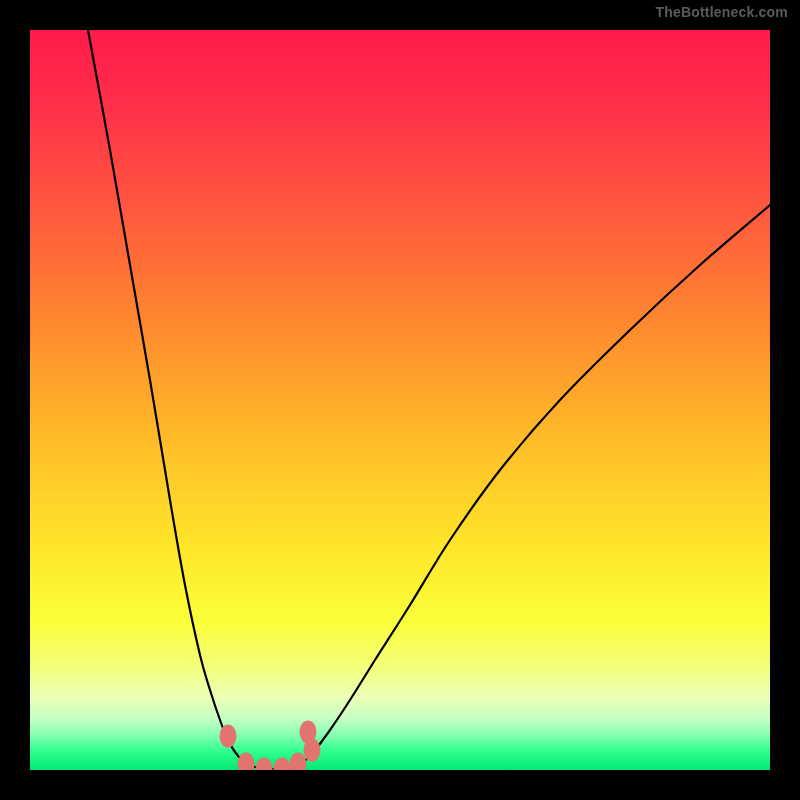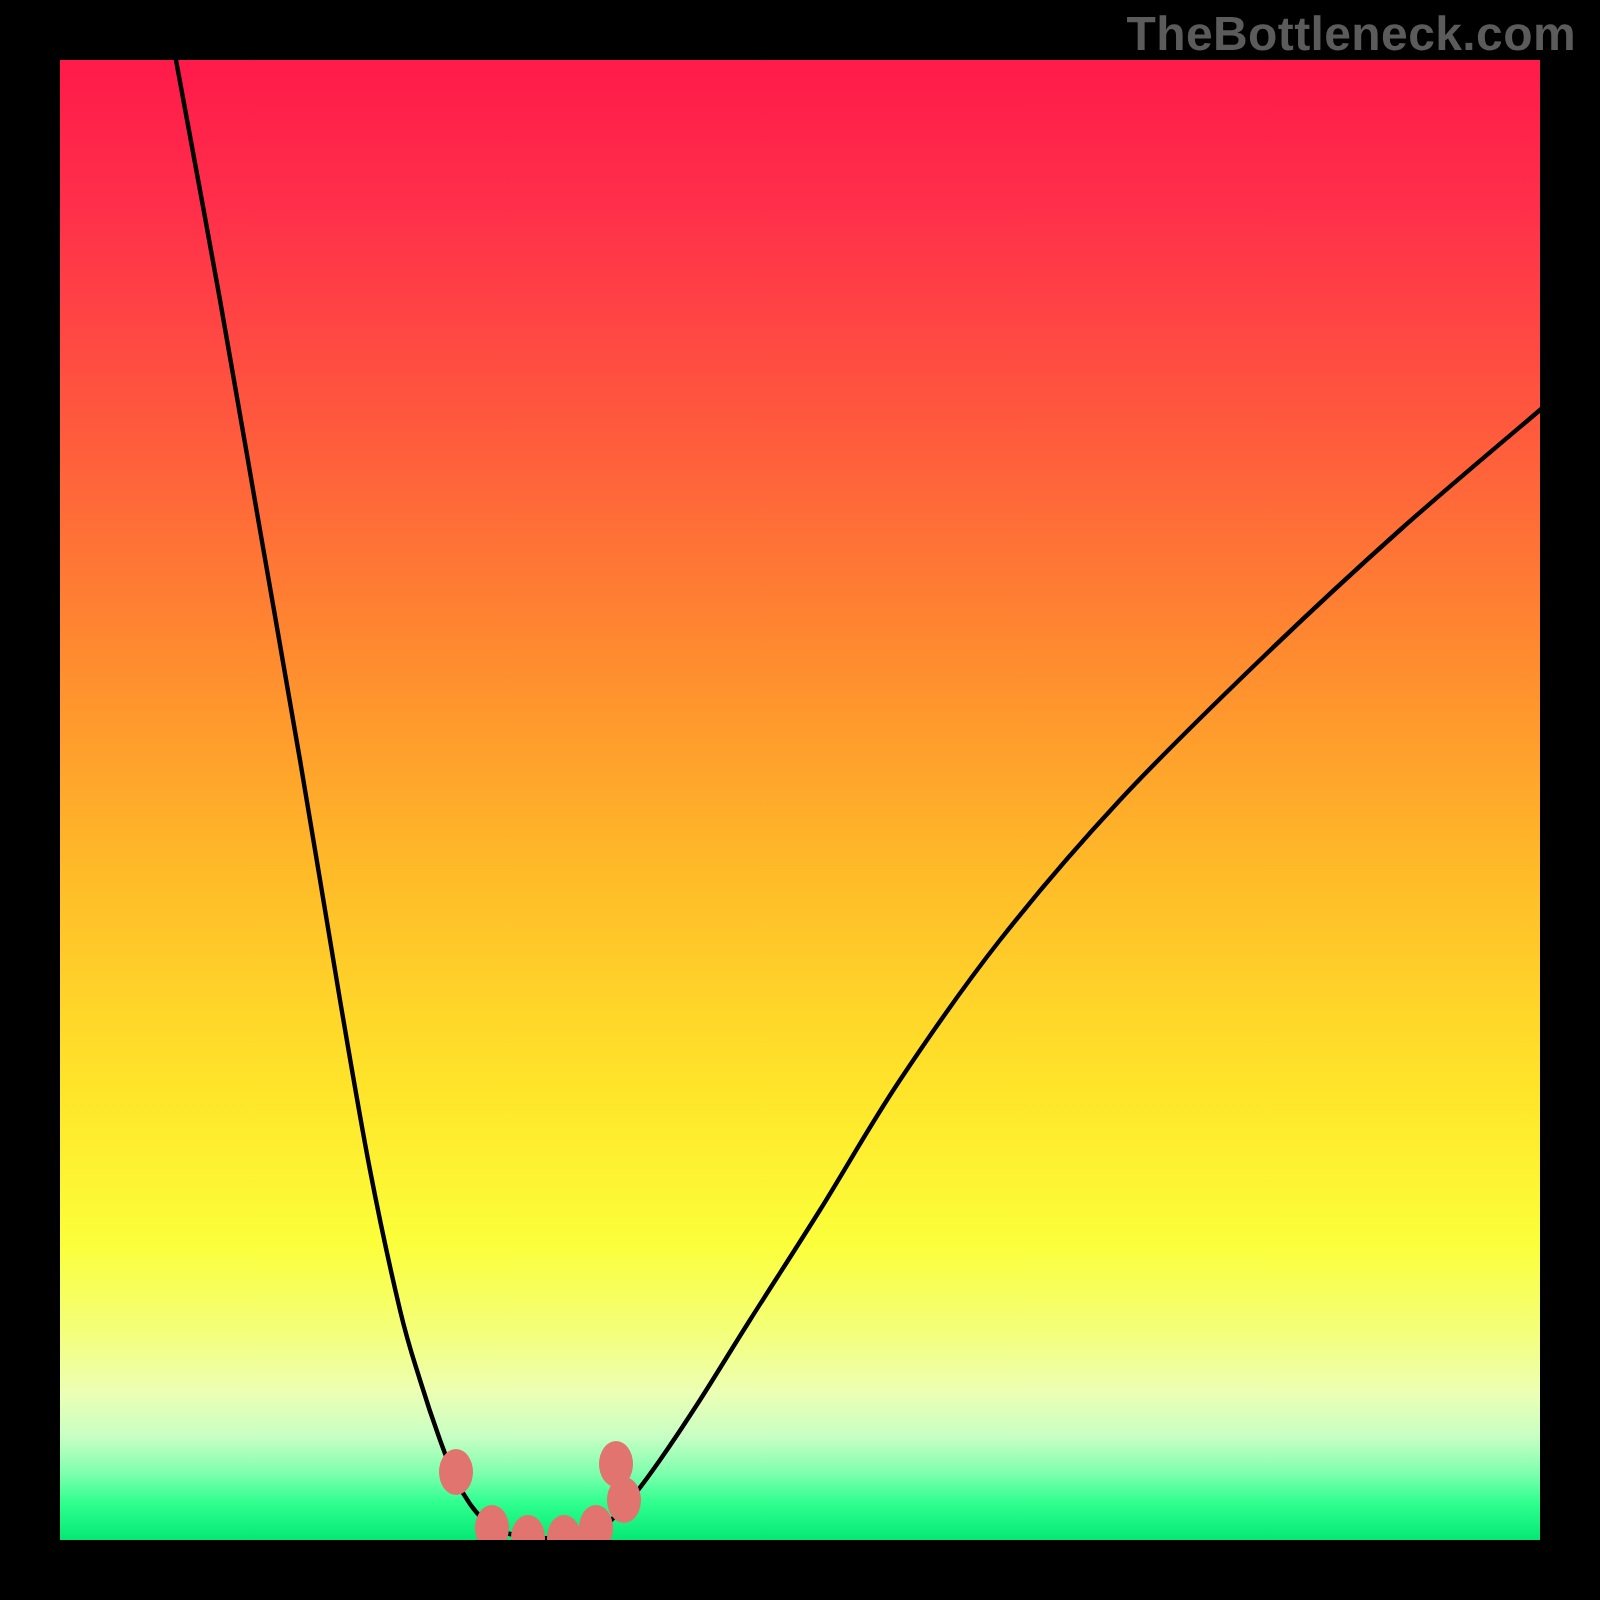--- a/index.html
+++ b/index.html
@@ -28,21 +28,21 @@
   }
   .gradient {
     position: absolute;
     left: 0; top: 0; width: 100%; height: 100%;
   }
   .watermark {
     position: absolute;
     top: 4px;
     right: 12px;
     font-family: Arial, Helvetica, sans-serif;
-    font-size: 24px;
+    font-size: 14px;
     font-weight: 600;
     color: #5b5b5b;
     letter-spacing: 0.2px;
   }
   svg.curve {
     position: absolute;
     left: 0; top: 0;
     width: 740px;
     height: 740px;
   }

